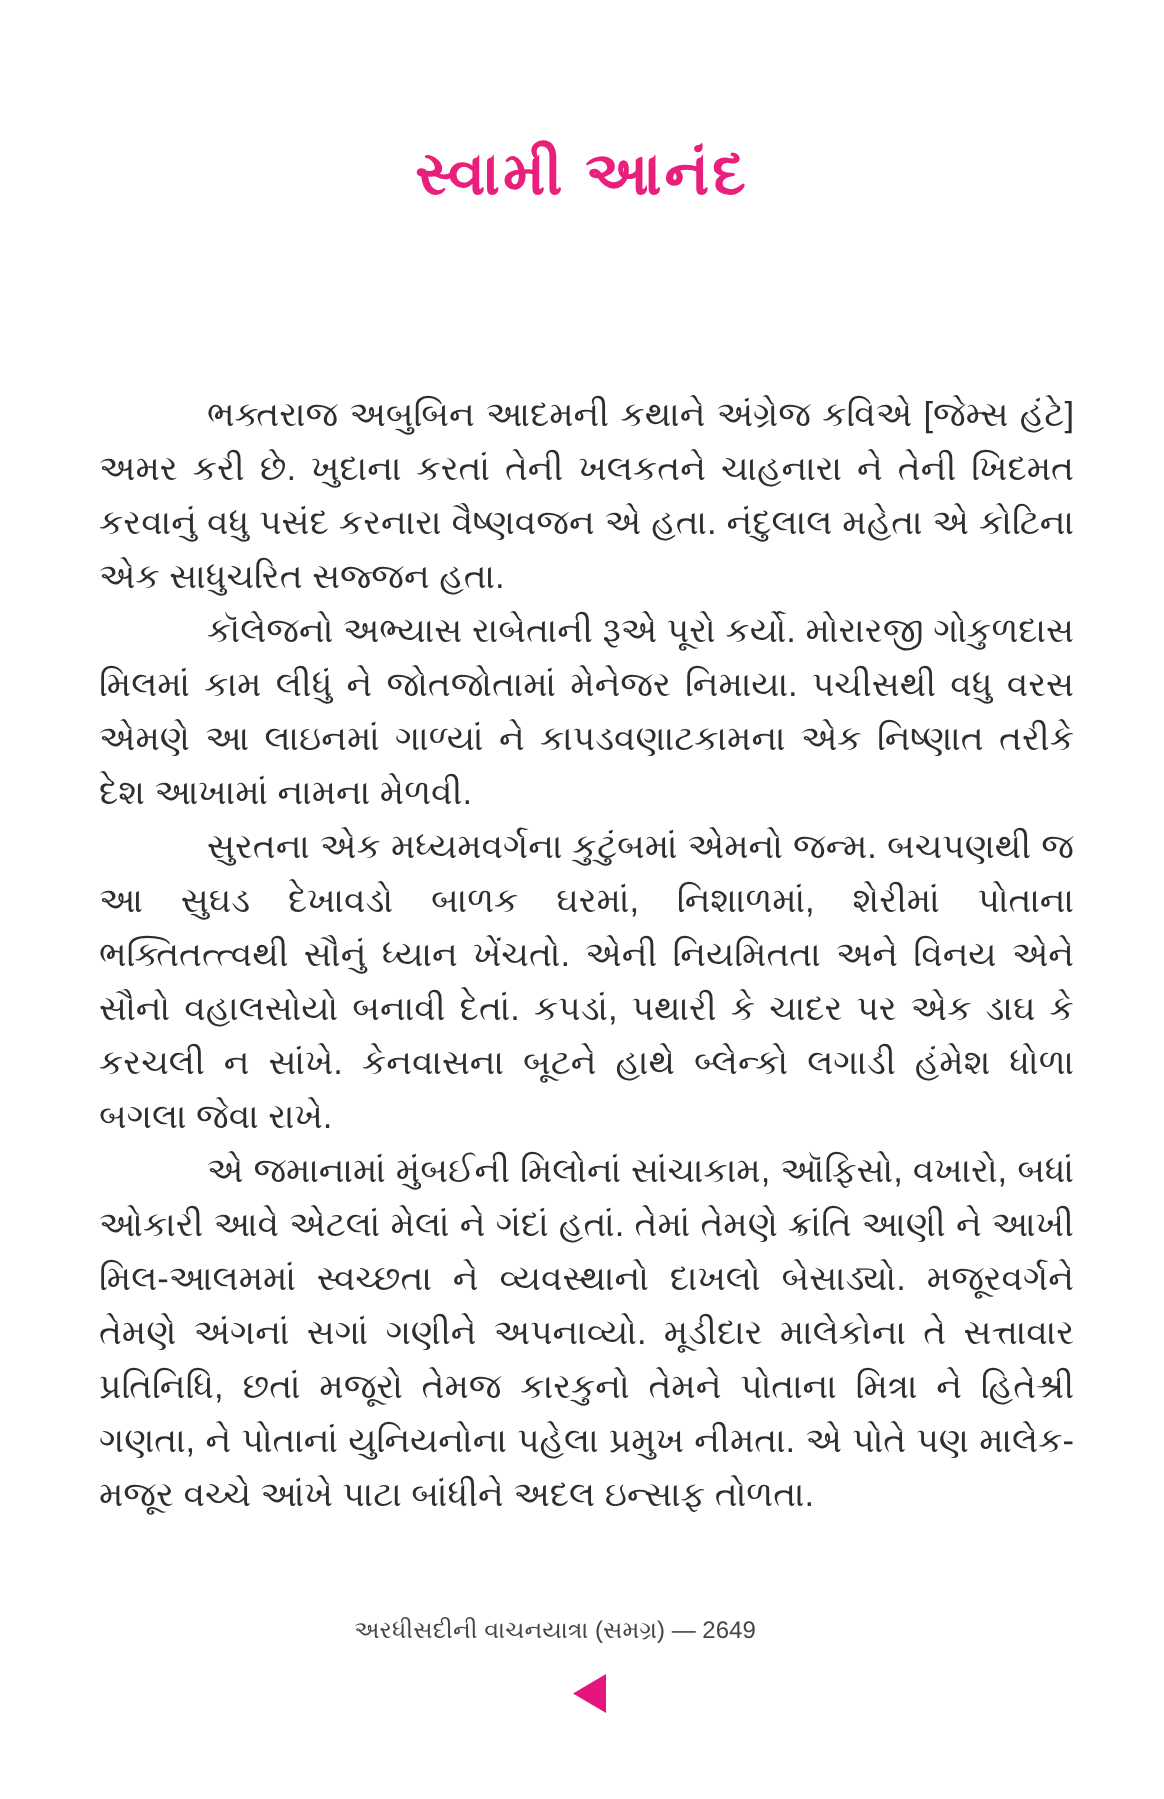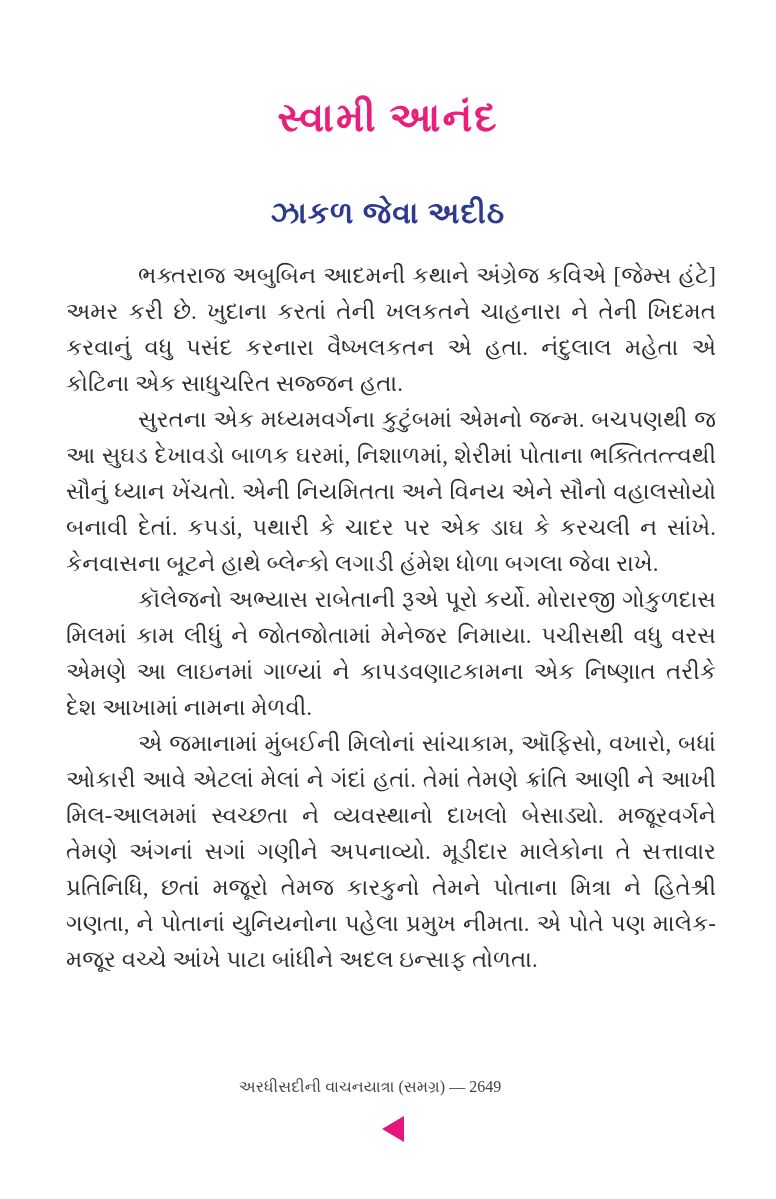--- a/index.html
+++ b/index.html
@@ -6,21 +6,21 @@
     margin: 0;
     padding: 0;
     background: #ffffff;
   }
   .page {
     position: relative;
     width: 776px;
     height: 1199px;
     background: #ffffff;
     overflow: hidden;
-    font-family: Liberation Serif, serif;
+    font-family: Liberation Sans, sans-serif;
   }
   .title {
     position: absolute;
     top: 94px;
     left: 0;
     width: 776px;
     text-align: center;
     color: #e8207c;
     font-size: 40px;
     font-weight: bold;
@@ -76,26 +76,25 @@
     line-height: 0;
   }
 </style>
 </head>
 <body>
 
 <div class="page">
 
   <h1 class="title">સ્વામી આનંદ</h1>
 
-  <h2 class="subtitle">ઝાકળ જેવા અદીઠ</h2>
 
   <div class="body-text">
-    <p>ભક્તરાજ અબુબિન આદમની કથાને અંગ્રેજ કવિએ [જેમ્સ હંટે] અમર કરી છે. ખુદાના કરતાં તેની ખલકતને ચાહનારા ને તેની ખિદમત કરવાનું વધુ પસંદ કરનારા વૈષ્ખલકતન એ હતા. નંદુલાલ મહેતા એ કોટિના એક સાધુચરિત સજ્જન હતા.</p>
+    <p>ભક્તરાજ અબુબિન આદમની કથાને અંગ્રેજ કવિએ [જેમ્સ હંટે] અમર કરી છે. ખુદાના કરતાં તેની ખલકતને ચાહનારા ને તેની ખિદમત કરવાનું વધુ પસંદ કરનારા વૈષ્ણવજન એ હતા. નંદુલાલ મહેતા એ કોટિના એક સાધુચરિત સજ્જન હતા.</p>
+    <p>કૉલેજનો અભ્યાસ રાબેતાની રૂએ પૂરો કર્યો. મોરારજી ગોકુળદાસ મિલમાં કામ લીધું ને જોતજોતામાં મેનેજર નિમાયા. પચીસથી વધુ વરસ એમણે આ લાઇનમાં ગાળ્યાં ને કાપડવણાટકામના એક નિષ્ણાત તરીકે દેશ આખામાં નામના મેળવી.</p>
     <p>સુરતના એક મધ્યમવર્ગના કુટુંબમાં એમનો જન્મ. બચપણથી જ આ સુઘડ દેખાવડો બાળક ઘરમાં, નિશાળમાં, શેરીમાં પોતાના ભક્તિતત્ત્વથી સૌનું ધ્યાન ખેંચતો. એની નિયમિતતા અને વિનય એને સૌનો વહાલસોયો બનાવી દેતાં. કપડાં, પથારી કે ચાદર પર એક ડાઘ કે કરચલી ન સાંખે. કેનવાસના બૂટને હાથે બ્લેન્કો લગાડી હંમેશ ધોળા બગલા જેવા રાખે.</p>
-    <p>કૉલેજનો અભ્યાસ રાબેતાની રૂએ પૂરો કર્યો. મોરારજી ગોકુળદાસ મિલમાં કામ લીધું ને જોતજોતામાં મેનેજર નિમાયા. પચીસથી વધુ વરસ એમણે આ લાઇનમાં ગાળ્યાં ને કાપડવણાટકામના એક નિષ્ણાત તરીકે દેશ આખામાં નામના મેળવી.</p>
     <p>એ જમાનામાં મુંબઈની મિલોનાં સાંચાકામ, ઑફિસો, વખારો, બધાં ઓકારી આવે એટલાં મેલાં ને ગંદાં હતાં. તેમાં તેમણે ક્રાંતિ આણી ને આખી મિલ-આલમમાં સ્વચ્છતા ને વ્યવસ્થાનો દાખલો બેસાડ્યો. મજૂરવર્ગને તેમણે અંગનાં સગાં ગણીને અપનાવ્યો. મૂડીદાર માલેકોના તે સત્તાવાર પ્રતિનિધિ, છતાં મજૂરો તેમજ કારકુનો તેમને પોતાના મિત્રા ને હિતેશ્રી ગણતા, ને પોતાનાં યુનિયનોના પહેલા પ્રમુખ નીમતા. એ પોતે પણ માલેક-મજૂર વચ્ચે આંખે પાટા બાંધીને અદલ ઇન્સાફ તોળતા.</p>
   </div>
 
   <div class="footer">અરધીસદીની વાચનયાત્રા (સમગ્ર) — 2649</div>
 
   <button class="nav-prev">
     <svg width="24" height="28" viewBox="0 0 24 28">
       <polygon points="23,1 23,27 1,14" fill="#e6147e"></polygon>
     </svg>
   </button>

